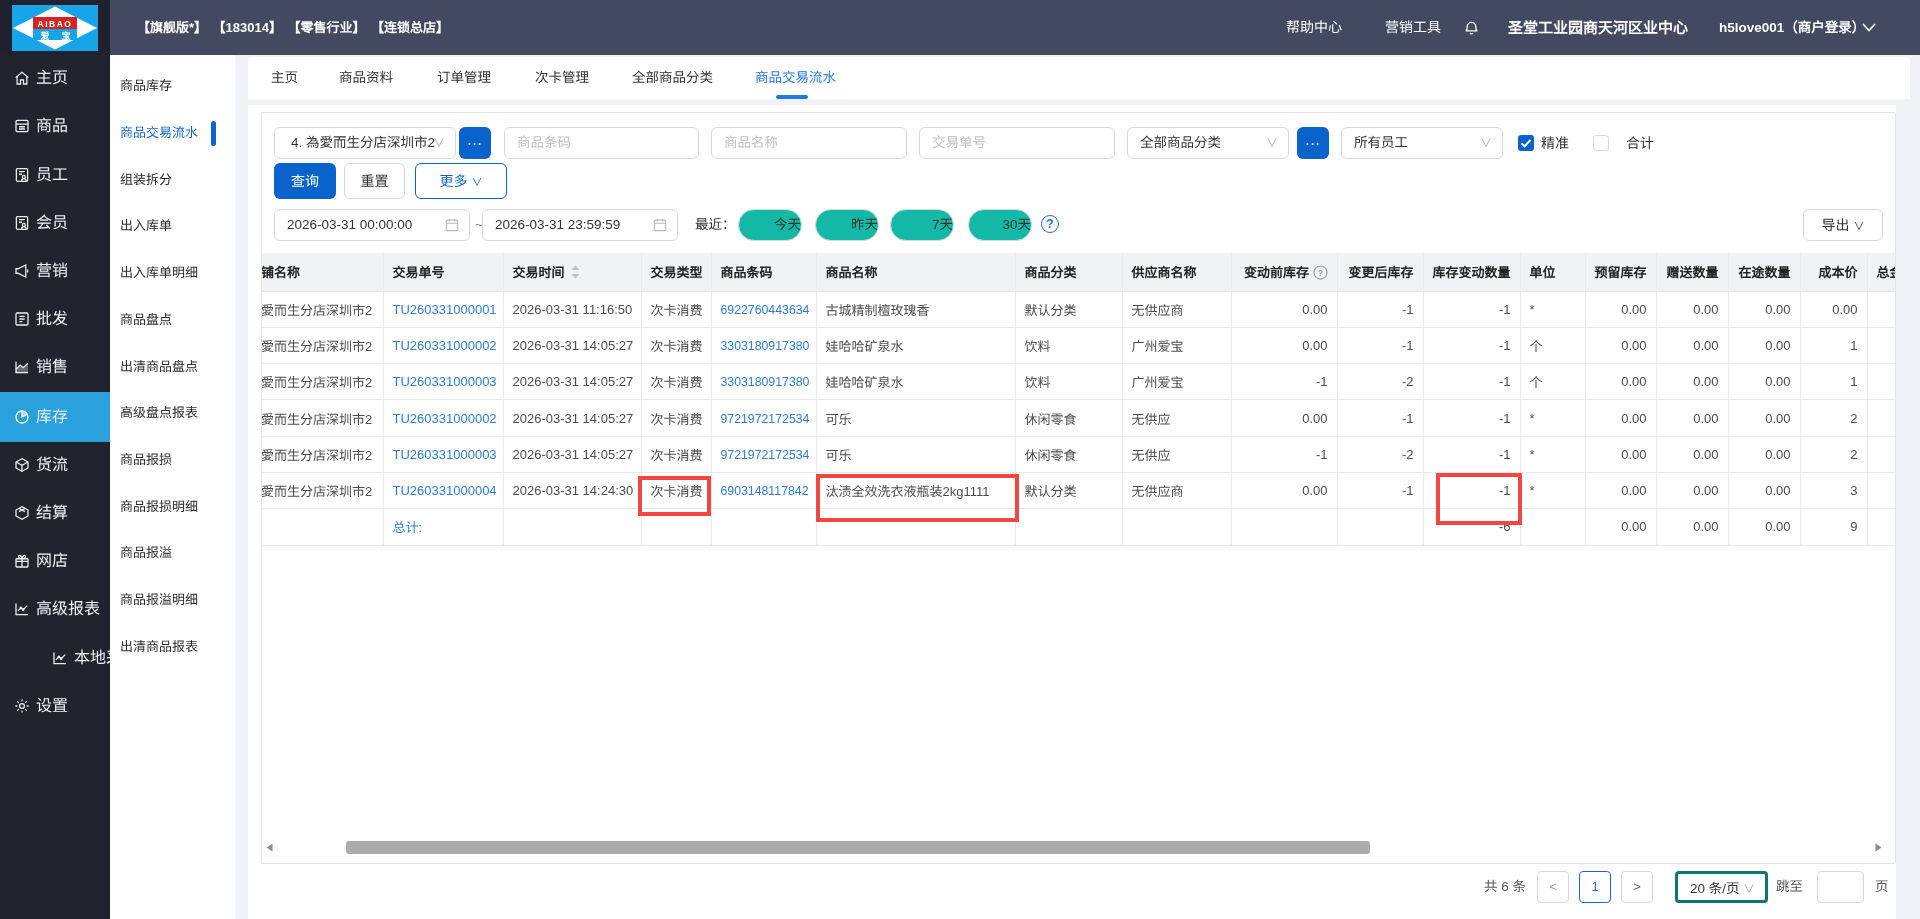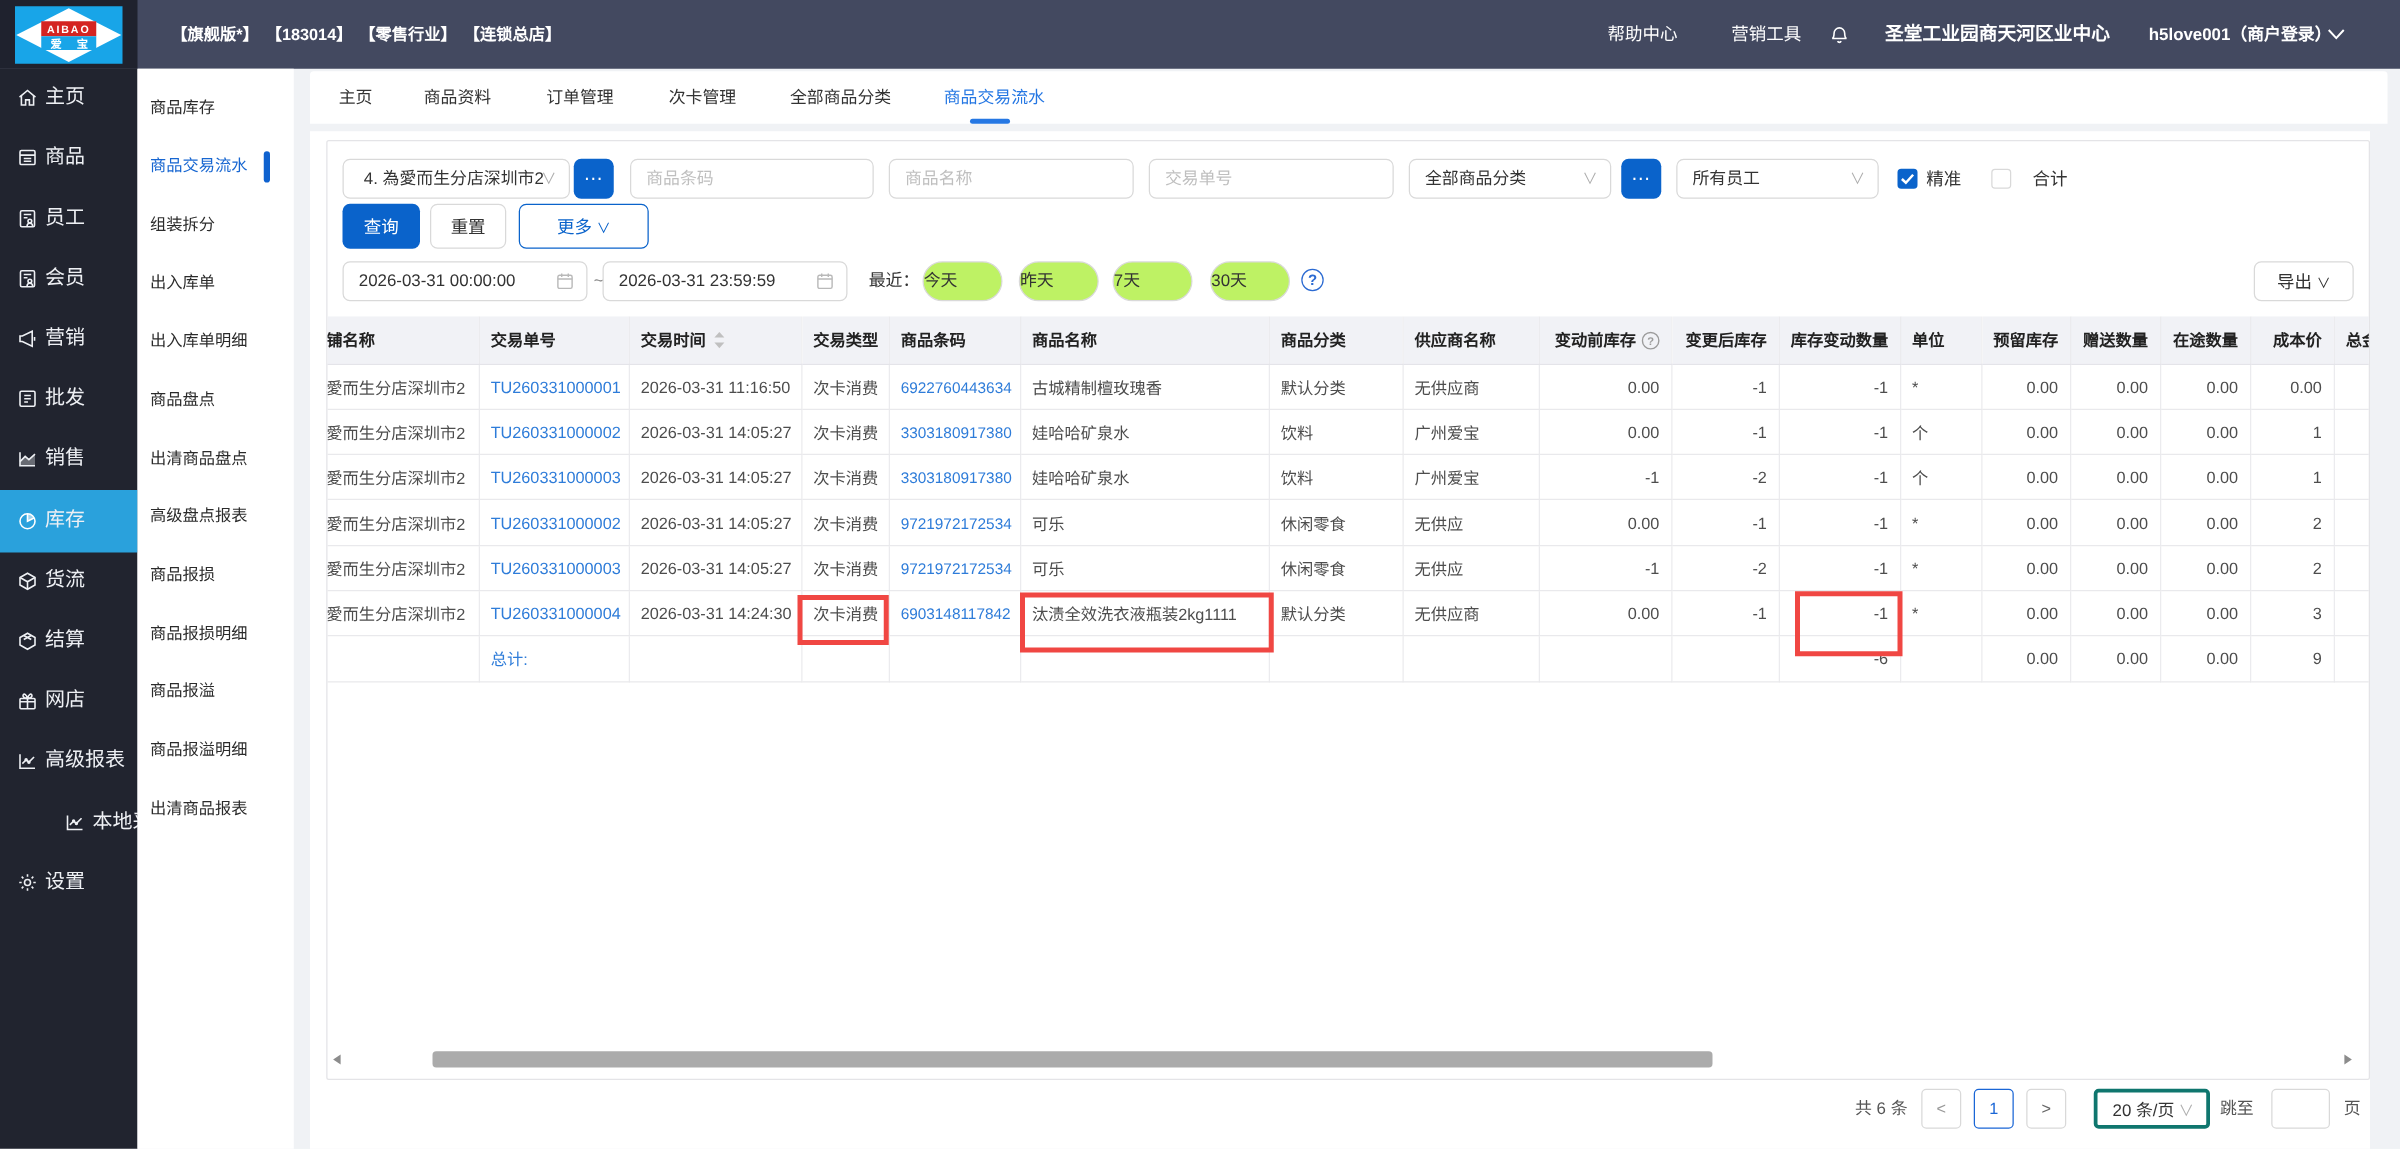--- a/index.html
+++ b/index.html
@@ -45,21 +45,21 @@
     background:#fff; font-size:13.5px; color:#333; line-height:30px; }
   .sel .car { position:absolute; right:10px; top:0; color:#aeaeae; font-size:12px; }
   .ph { color:#bfbfbf; }
   .dots { position:absolute; width:32px; height:32px; background:#0a63cb; border-radius:6px;
     color:#fff; text-align:center; line-height:26px; font-size:16px; letter-spacing:1px; }
   .btn { position:absolute; height:36px; border-radius:6px; font-size:14px; text-align:center; line-height:34px;}
   .btn.primary { background:#0a63cb; color:#fff; line-height:36px; }
   .btn.plain { background:#fff; border:1px solid #d9d9d9; color:#333; }
   .btn.more { background:#fff; border:1px solid #0a63cb; color:#0a63cb; }
   .pill { position:absolute; height:32px; width:64px; border:1px solid #d9d9d9; border-radius:16px;
-    background:#bef264; color:#333; font-size:13.5px; text-align:left; line-height:30px; top:96px; }
+    background:#14b8a6; color:#333; font-size:13.5px; text-align:right; line-height:30px; top:96px; }
   .cbx { position:absolute; width:16px; height:16px; border-radius:3px; top:148px; }
   .cklbl { position:absolute; font-size:14px; color:#333; height:32px; line-height:32px; }
 
   
   #tblclip { position:absolute; left:0px; top:140px; width:1633px; height:296px; overflow:hidden; }
   table { border-collapse:collapse; table-layout:fixed; width:1722px; margin-left:-23px; }
   th, td { border-right:1px solid #ebebee; border-bottom:1px solid #e9e9ec; white-space:nowrap;
     overflow:hidden; font-size:13px; padding:0 9px; }
   th { background:#f1f2f6; color:#222; font-weight:bold; text-align:left; height:38px;
     border-bottom:1px solid #e4e4e9; }
@@ -267,21 +267,21 @@
     <div class="sel" style="left:1079px; top:14px; width:162px; padding-left:12px;">所有员工<span class="car">∨</span></div>
     <div class="cbx" style="left:1256px; top:22px; background:#0a63cb;"><svg width="16" height="16" viewBox="0 0 16 16" fill="none" stroke="#fff" stroke-width="2">
           <path d="M3.5 8.2 L6.7 11.2 L12.5 4.8"></path>
         </svg></div>
     <div class="cklbl" style="left:1279px; top:14px;">精准</div>
     <div class="cbx" style="left:1331px; top:22px; border:1px solid #d9d9d9; background:#fff;"></div>
     <div class="cklbl" style="left:1364px; top:14px;">合计</div>
 
     <div class="btn primary" style="left:12px; top:50px; width:62px;">查询</div>
     <div class="btn plain" style="left:82px; top:50px; width:61px;">重置</div>
-    <div class="btn more" style="left:153px; top:50px; width:104px;">更多 <span style="font-size:11px;">∨</span></div>
+    <div class="btn more" style="left:153px; top:50px; width:92px;">更多 <span style="font-size:11px;">∨</span></div>
 
     <div class="inp" style="left:12px; top:96px; width:196px; padding-left:12px;">2026-03-31 00:00:00<svg style="position:absolute;right:10px;top:8px;" width="14" height="14" viewBox="0 0 16 16" fill="none" stroke="#b9b9b9" stroke-width="1.3">
           <rect x="1.5" y="2.5" width="13" height="12" rx="1.5"></rect>
           <path d="M1.5 6 H14.5 M5 1 V4 M11 1 V4"></path>
         </svg></div>
     <div class="pgtx" style="left:213px; top:96px; color:#888;">~</div>
     <div class="inp" style="left:220px; top:96px; width:196px; padding-left:12px;">2026-03-31 23:59:59<svg style="position:absolute;right:10px;top:8px;" width="14" height="14" viewBox="0 0 16 16" fill="none" stroke="#b9b9b9" stroke-width="1.3">
           <rect x="1.5" y="2.5" width="13" height="12" rx="1.5"></rect>
           <path d="M1.5 6 H14.5 M5 1 V4 M11 1 V4"></path>
         </svg></div>

